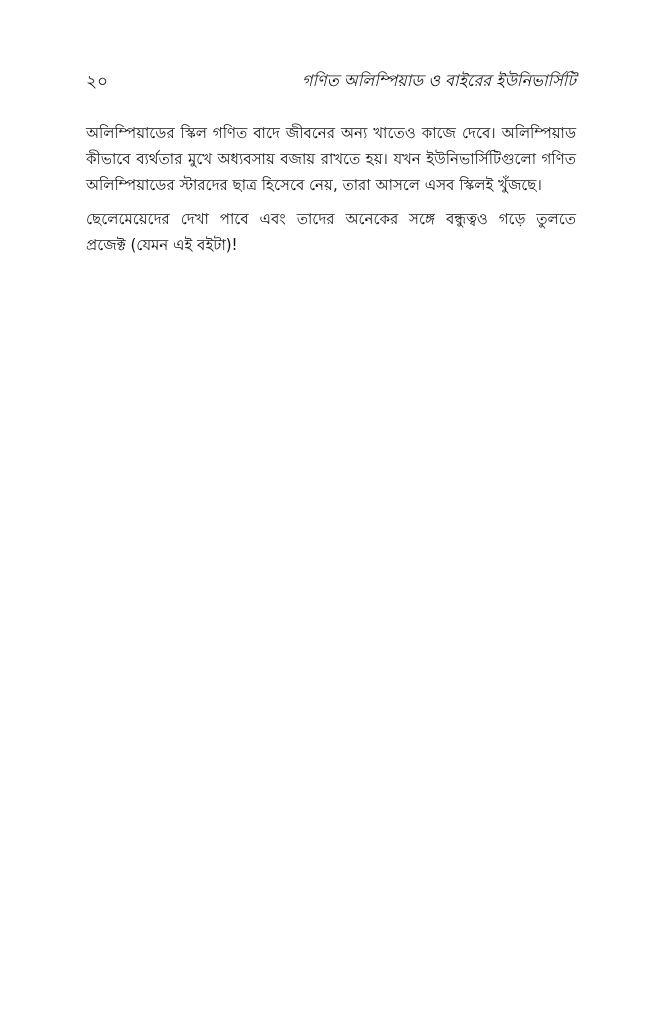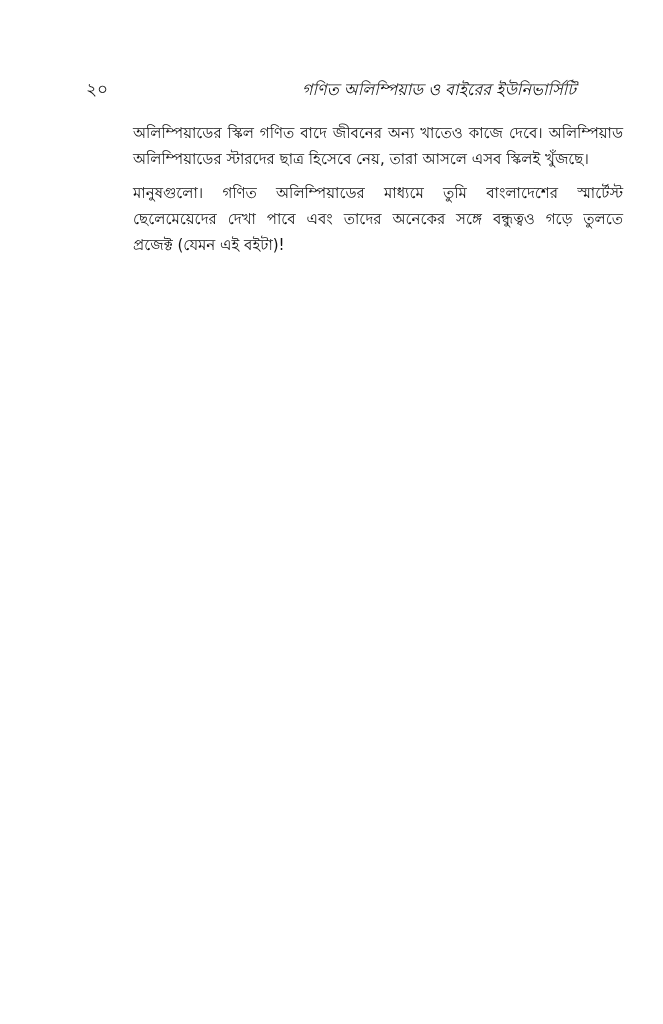--- a/index.html
+++ b/index.html
@@ -1,37 +1,37 @@
 <!DOCTYPE html>
 <html><head>
 <meta charset="utf-8">
 <style>
   html, body { margin: 0; padding: 0; background: #ffffff; }
   body { width: 663px; height: 1024px; position: relative; overflow: hidden;
          font-family: "DejaVu Sans", "Liberation Sans", sans-serif; color: #111111; }
-  .header { position: absolute; top: 76px; left: 86px; width: 490px; height: 28px;
-            display: flex; justify-content: space-between; align-items: flex-end; }
+  .header { position: absolute; top: 68px; left: 86px; width: 490px; height: 28px;
+            display: flex; justify-content: space-between; align-items: flex-start; }
   .page-num { font-size: 17px; }
   .running-title { font-size: 16px; font-style: italic; margin-left: 30px; }
-  .body { position: absolute; top: 120px; left: 86px; width: 490px; margin-left: 47px; }
+  .body { position: absolute; top: 120px; left: 86px; width: 490px; }
   .para { margin: 0 0 8px 0; font-size: 15px; line-height: 26px; text-align: justify; }
   .line { display: block; white-space: nowrap; text-align-last: justify; text-align: justify; }
   .line.last { text-align-last: left; }
 </style>
 </head>
 <body>
 
 <div class="header">
   <span class="page-num">২০</span>
   <span class="running-title">গণিত অলিম্পিয়াড ও বাইরের ইউনিভার্সিটি</span>
 </div>
 
 <div class="body">
   <p class="para">
     <span class="line">অলিম্পিয়াডের স্কিল গণিত বাদে জীবনের অন্য খাতেও কাজে দেবে। অলিম্পিয়াড</span>
+    <span class="line">কীভাবে ব্যর্থতার মুখে অধ্যবসায় বজায় রাখতে হয়। যখন ইউনিভার্সিটিগুলো গণিত</span>
     <span class="line last">অলিম্পিয়াডের স্টারদের ছাত্র হিসেবে নেয়, তারা আসলে এসব স্কিলই খুঁজছে।</span>
   </p>
   <p class="para">
-    <span class="line">মানুষগুলো। গণিত অলিম্পিয়াডের মাধ্যমে তুমি বাংলাদেশের স্মার্টেস্ট</span>
     <span class="line">ছেলেমেয়েদের দেখা পাবে এবং তাদের অনেকের সঙ্গে বন্ধুত্বও গড়ে তুলতে</span>
     <span class="line last">প্রজেক্ট (যেমন এই বইটা)!</span>
   </p>
 </div>
 
 </body></html>

